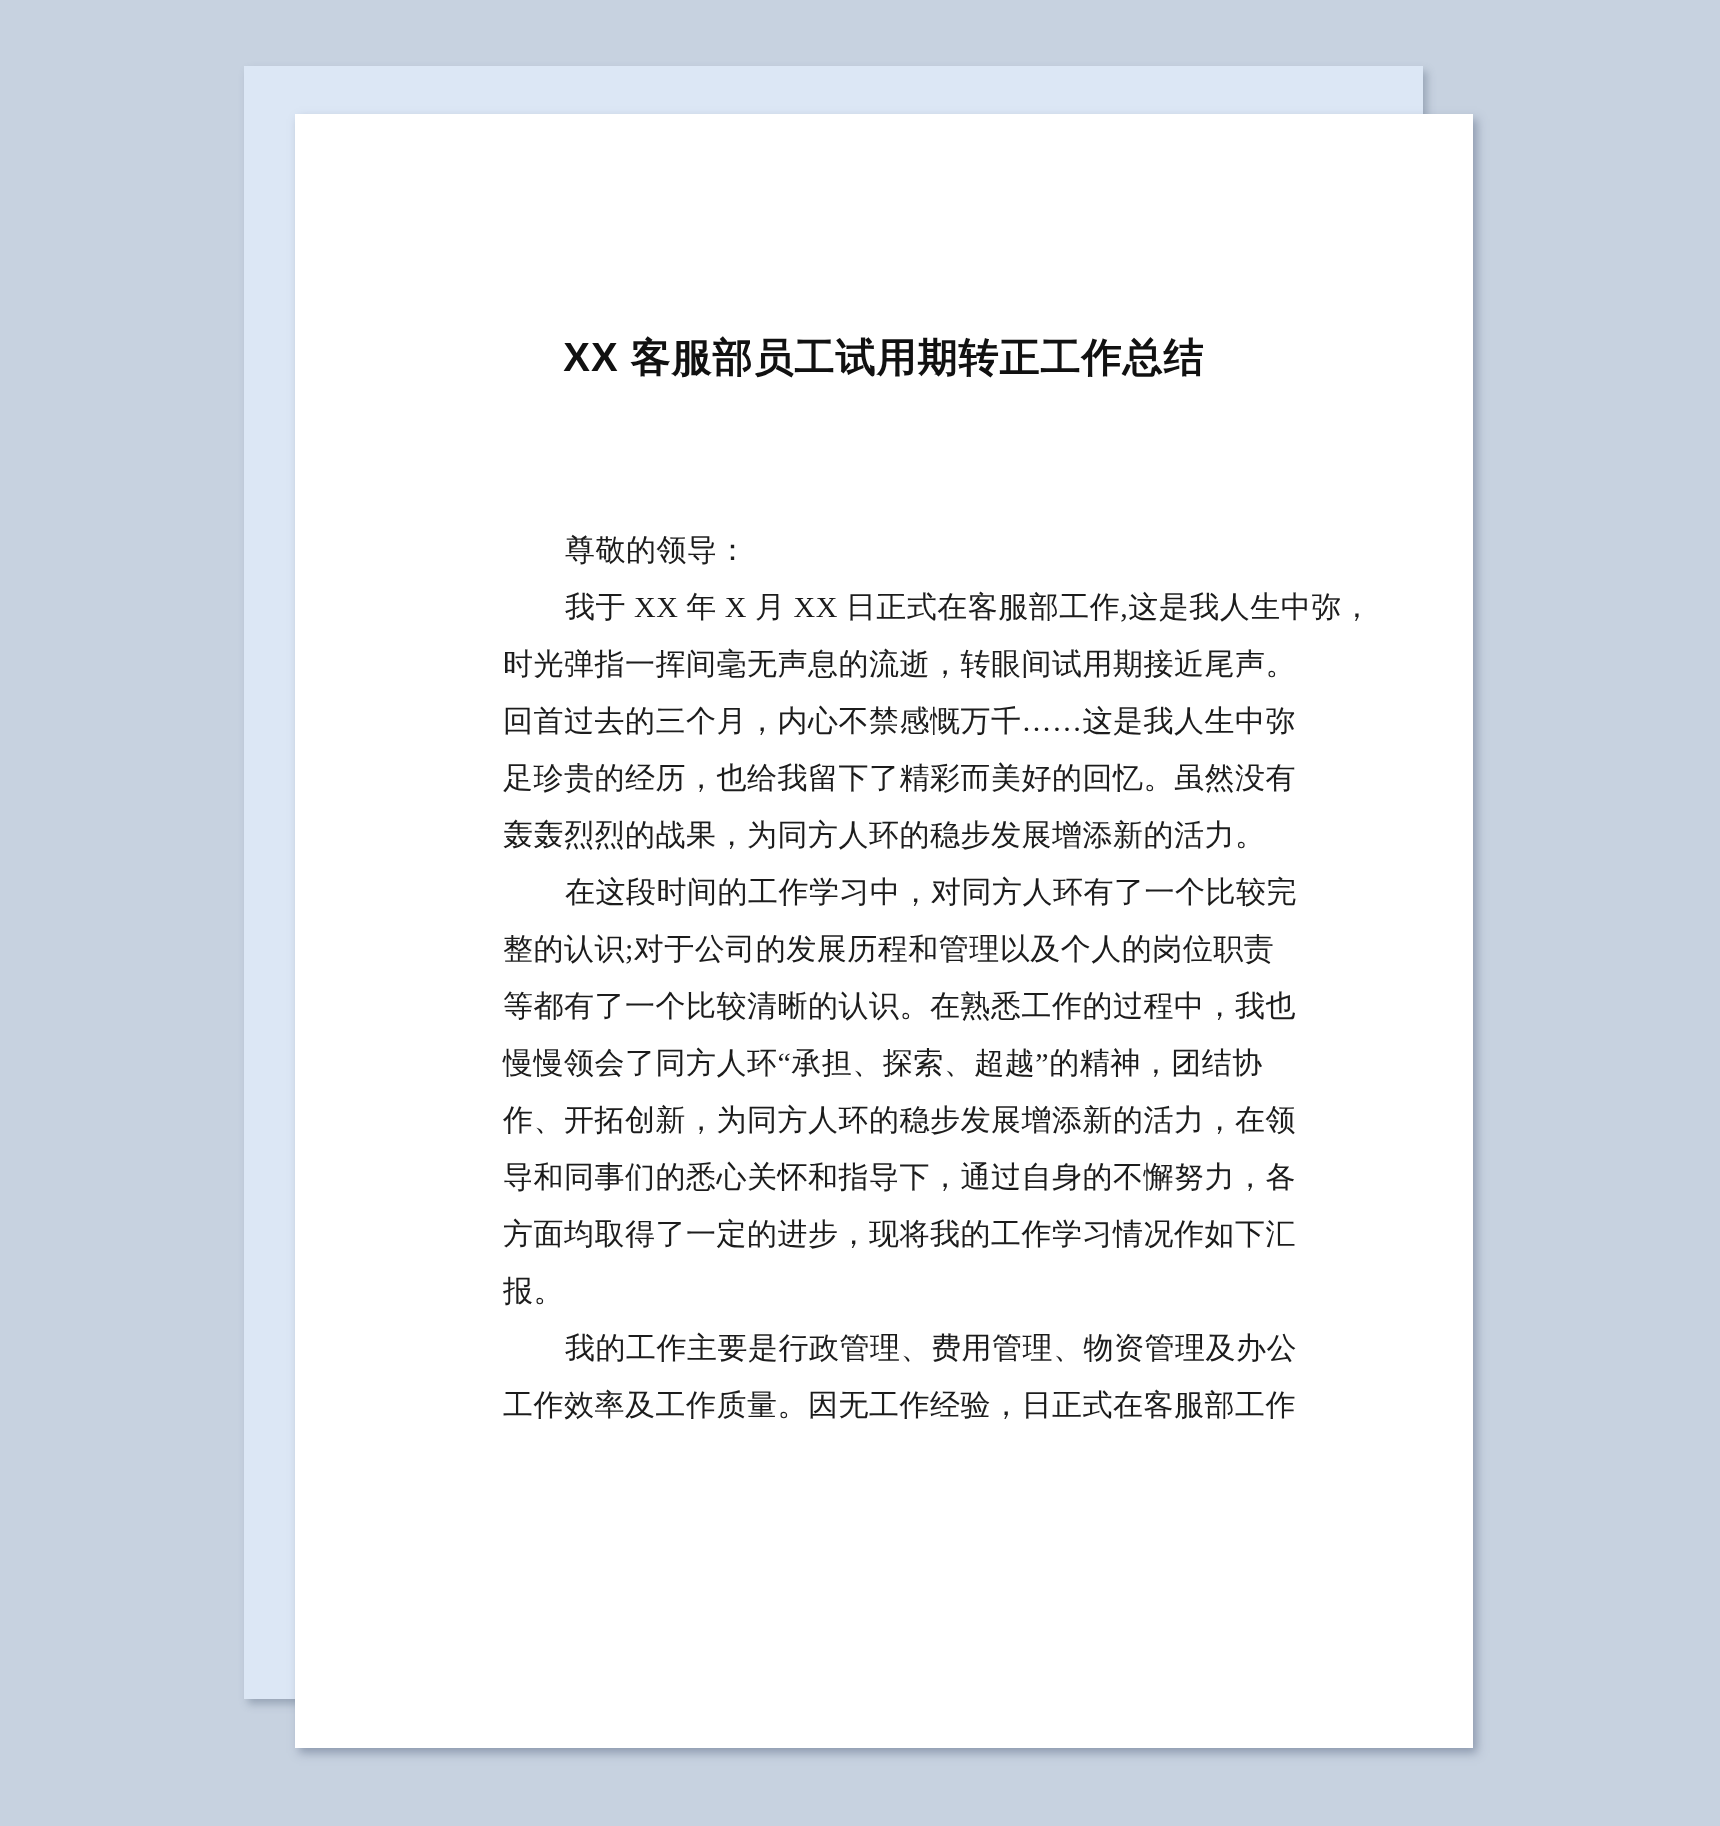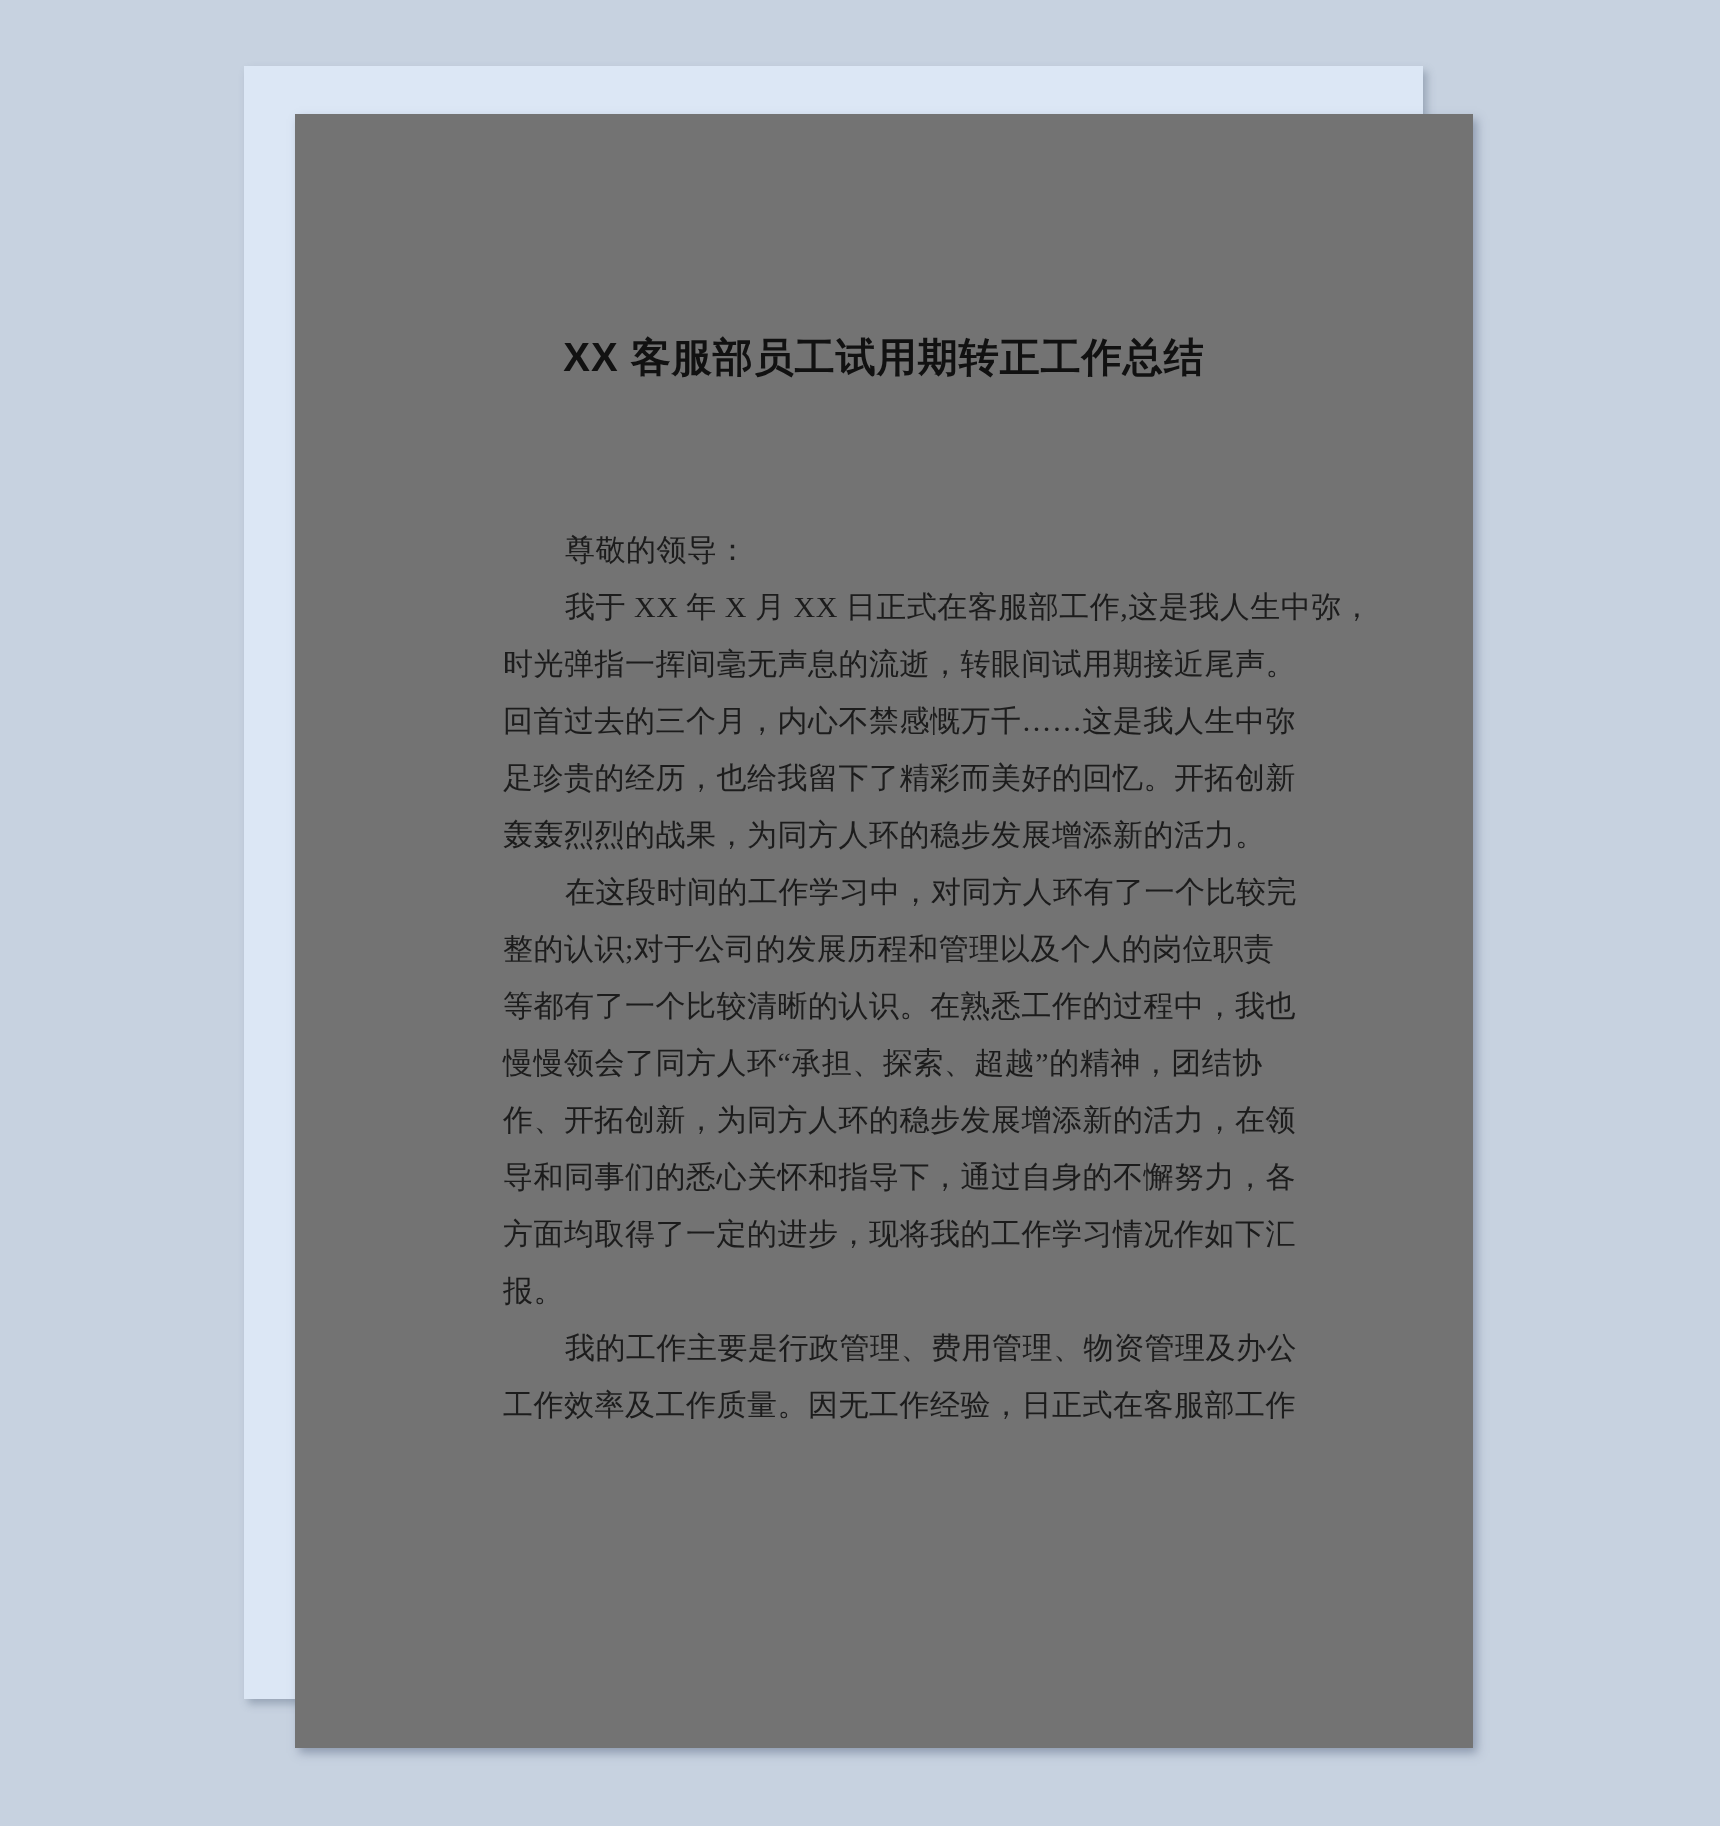--- a/index.html
+++ b/index.html
@@ -24,21 +24,21 @@
     height: 1633px;
     background: #dce7f5;
     box-shadow: 4px 5px 8px rgba(96, 110, 134, 0.45);
   }
   .doc-page {
     position: absolute;
     left: 295px;
     top: 114px;
     width: 1178px;
     height: 1634px;
-    background: #737373;
+    background: #ffffff;
     box-shadow: 4px 5px 9px rgba(88, 102, 128, 0.5);
   }
   .doc-title {
     position: absolute;
     top: 218px;
     left: 0;
     width: 100%;
     margin: 0;
     text-align: center;
     font-family: "Liberation Sans", "DejaVu Sans", sans-serif;
@@ -72,21 +72,21 @@
 
 <div class="stage">
   <div class="back-sheet"></div>
   <div class="doc-page">
     <h1 class="doc-title">XX 客服部员工试用期转正工作总结</h1>
     <div class="doc-body">
         <div class="text-line indent">尊敬的领导：</div>
         <div class="text-line indent">我于 XX 年 X 月 XX 日正式在客服部工作,这是我人生中弥，</div>
         <div class="text-line">时光弹指一挥间毫无声息的流逝，转眼间试用期接近尾声。</div>
         <div class="text-line">回首过去的三个月，内心不禁感慨万千……这是我人生中弥</div>
-        <div class="text-line">足珍贵的经历，也给我留下了精彩而美好的回忆。开拓创新</div>
+        <div class="text-line">足珍贵的经历，也给我留下了精彩而美好的回忆。虽然没有</div>
         <div class="text-line">轰轰烈烈的战果，为同方人环的稳步发展增添新的活力。</div>
         <div class="text-line indent">在这段时间的工作学习中，对同方人环有了一个比较完</div>
         <div class="text-line">整的认识;对于公司的发展历程和管理以及个人的岗位职责</div>
         <div class="text-line">等都有了一个比较清晰的认识。在熟悉工作的过程中，我也</div>
         <div class="text-line">慢慢领会了同方人环“承担、探索、超越”的精神，团结协</div>
         <div class="text-line">作、开拓创新，为同方人环的稳步发展增添新的活力，在领</div>
         <div class="text-line">导和同事们的悉心关怀和指导下，通过自身的不懈努力，各</div>
         <div class="text-line">方面均取得了一定的进步，现将我的工作学习情况作如下汇</div>
         <div class="text-line">报。</div>
         <div class="text-line indent">我的工作主要是行政管理、费用管理、物资管理及办公</div>

